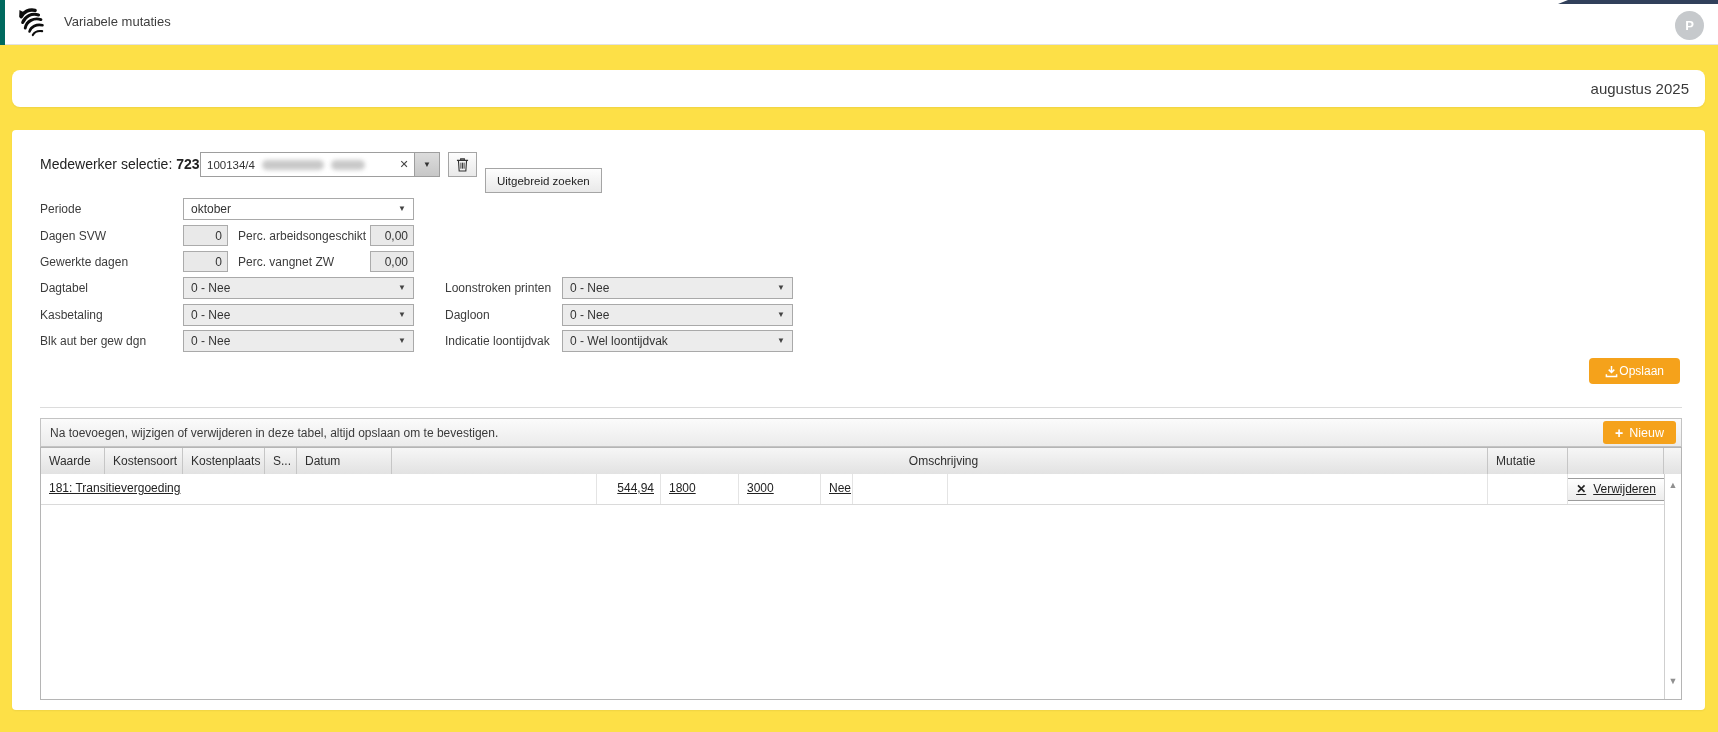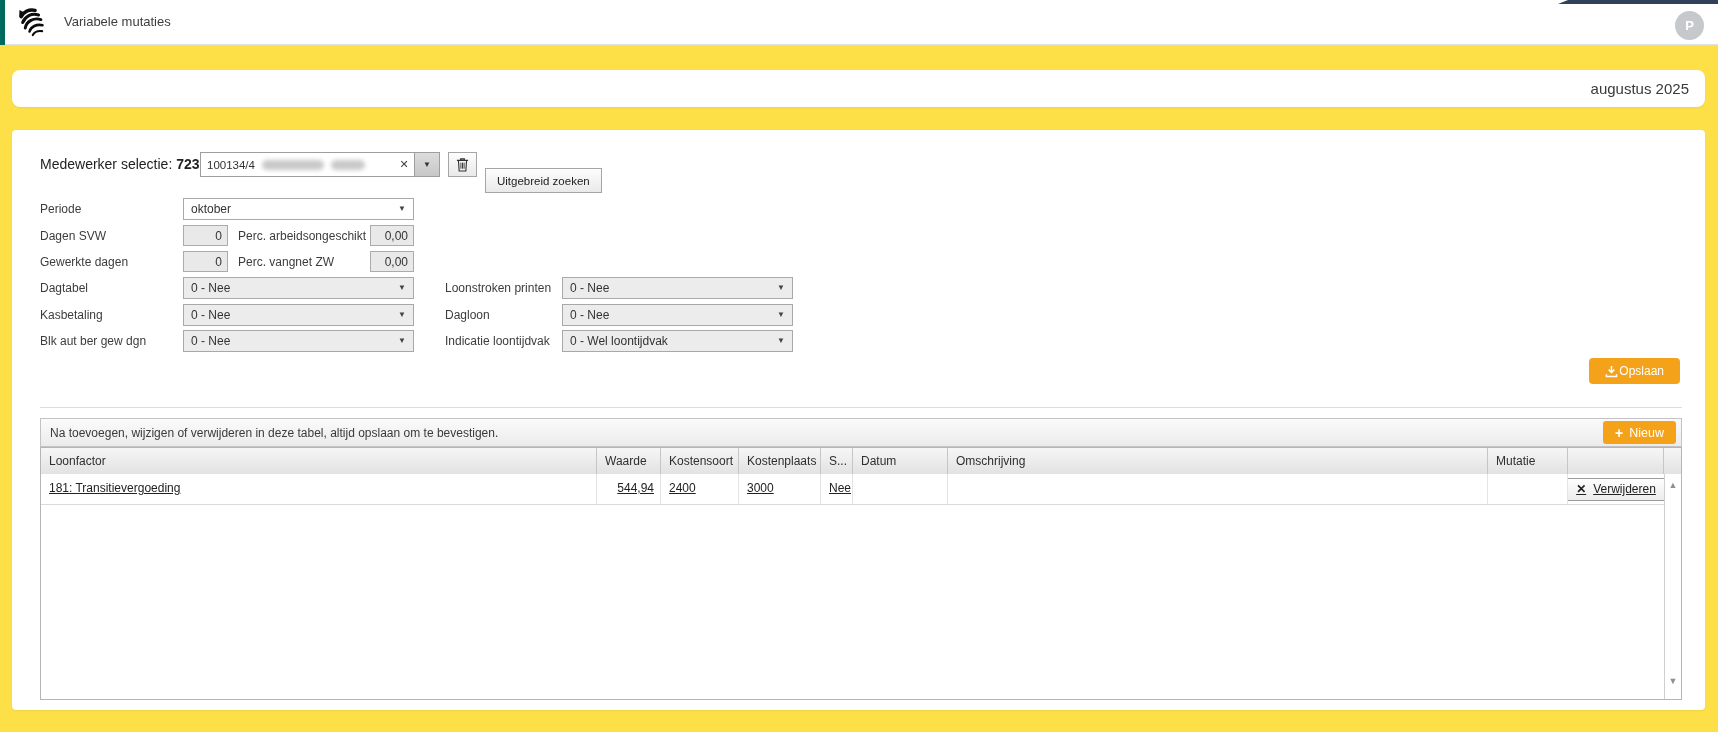--- a/index.html
+++ b/index.html
@@ -89,21 +89,21 @@
   .data-row{display:flex;height:30px;border-bottom:1px solid #dadada;cursor:pointer;}
   .bcell{box-sizing:border-box;border-right:1px solid #e4e4e4;padding-left:8px;
           font-size:12px;color:#222;line-height:29px;white-space:nowrap;overflow:hidden;text-decoration:underline;}
   .bcell.num-r{text-align:right;padding-right:6px;}
   .bcell.actions{display:flex;align-items:center;justify-content:center;border-right:none;padding:0;}
   .del-btn{height:23px;border:1px solid #9c9c9c;background:linear-gradient(#fefefe,#ececec);
           font-size:12px;color:#222;display:flex;align-items:center;gap:7px;padding:0 10px;cursor:pointer;}
   .del-x{font-weight:bold;font-size:12px;line-height:1;}
 
   .w-loon{width:556px;} .w-waarde{width:64px;} .w-ks{width:78px;} .w-kp{width:82px;}
-  .w-s{width:32px;} .w-datum{width:95px;} .w-oms{flex:1;min-width:0;} .w-mut{width:80px;}
+  .w-s{width:32px;} .w-datum{width:95px;} .w-oms{flex:1;min-width:0;text-align:center;} .w-mut{width:80px;}
   .w-act{width:96px;} .w-scroll{width:17px;border-right:none;}
 
   .scrollcol{width:17px;border-left:1px solid #cfcfcf;box-sizing:border-box;
           display:flex;flex-direction:column;justify-content:space-between;align-items:center;
           padding:7px 0 13px;color:#8f8f8f;font-size:9px;background:#fff;cursor:pointer;}
   .scroll-arrow{line-height:1;}
 </style>
 </head>
 <body>
 
@@ -223,38 +223,37 @@
 
     <div class="info-bar">
       <span>Na toevoegen, wijzigen of verwijderen in deze tabel, altijd opslaan om te bevestigen.</span>
       <button class="new-btn">
         <span class="plus-glyph">+</span>
         <span>Nieuw</span>
       </button>
     </div>
 
     <div class="grid-head">
-      <div class="hcell w-loon">Loonfactor</div>
       <div class="hcell w-waarde">Waarde</div>
       <div class="hcell w-ks">Kostensoort</div>
       <div class="hcell w-kp">Kostenplaats</div>
       <div class="hcell w-s">S...</div>
       <div class="hcell w-datum">Datum</div>
       <div class="hcell w-oms">Omschrijving</div>
       <div class="hcell w-mut">Mutatie</div>
       <div class="hcell w-act"></div>
       <div class="hcell w-scroll"></div>
     </div>
 
     <div class="grid-body">
       <div class="body-main">
         <div class="data-row">
           <div class="bcell w-loon">181: Transitievergoeding</div>
           <div class="bcell w-waarde num-r">544,94</div>
-          <div class="bcell w-ks">2400</div>
+          <div class="bcell w-ks">1800</div>
           <div class="bcell w-kp">3000</div>
           <div class="bcell w-s">Nee</div>
           <div class="bcell w-datum"></div>
           <div class="bcell w-oms"></div>
           <div class="bcell w-mut"></div>
           <div class="bcell w-act actions">
             <button class="del-btn">
               <span class="del-x">✕</span>
               <span>Verwijderen</span>
             </button>

